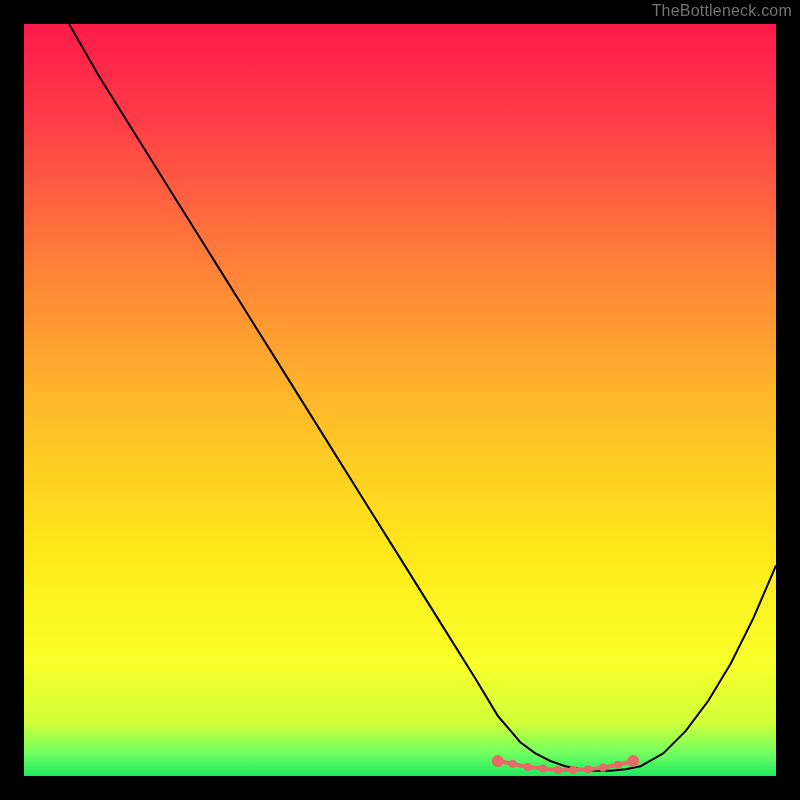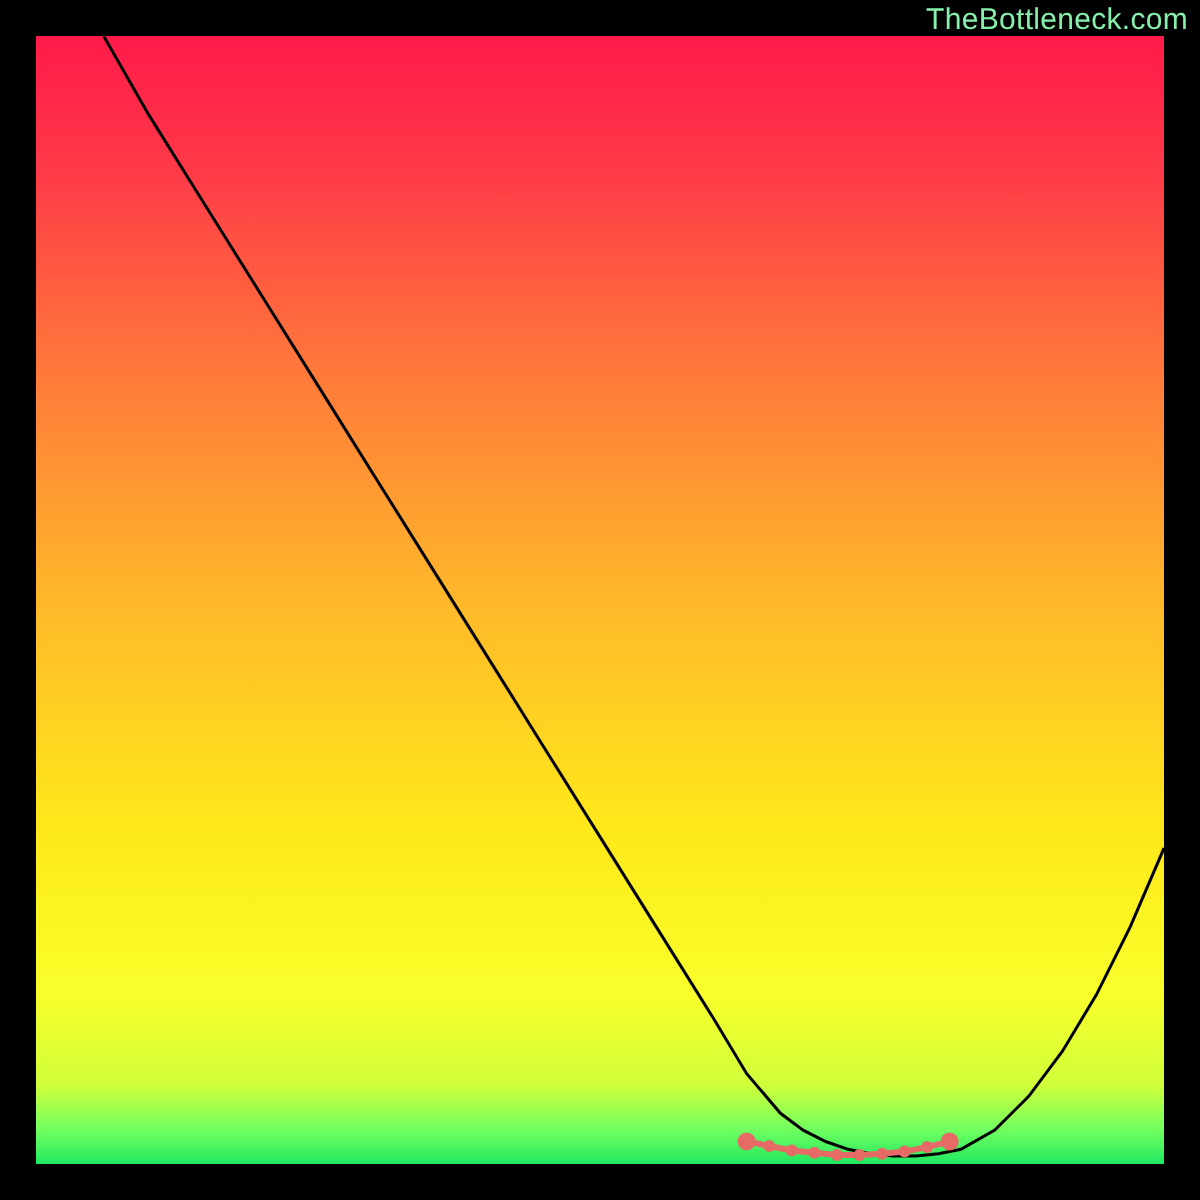--- a/index.html
+++ b/index.html
@@ -25,22 +25,22 @@
     left: 0;
     top: 0;
     width: 752px;
     height: 752px;
     display: block;
   }
   .watermark {
     position: absolute;
     top: 2px;
     right: 8px;
-    color: #86efac;
-    font-size: 20px;
+    color: #737373;
+    font-size: 16px;
     font-weight: 500;
     letter-spacing: 0.2px;
   }
 </style>
 </head>
 <body>
 
 <div class="watermark">TheBottleneck.com</div>
 
 <div class="frame">

